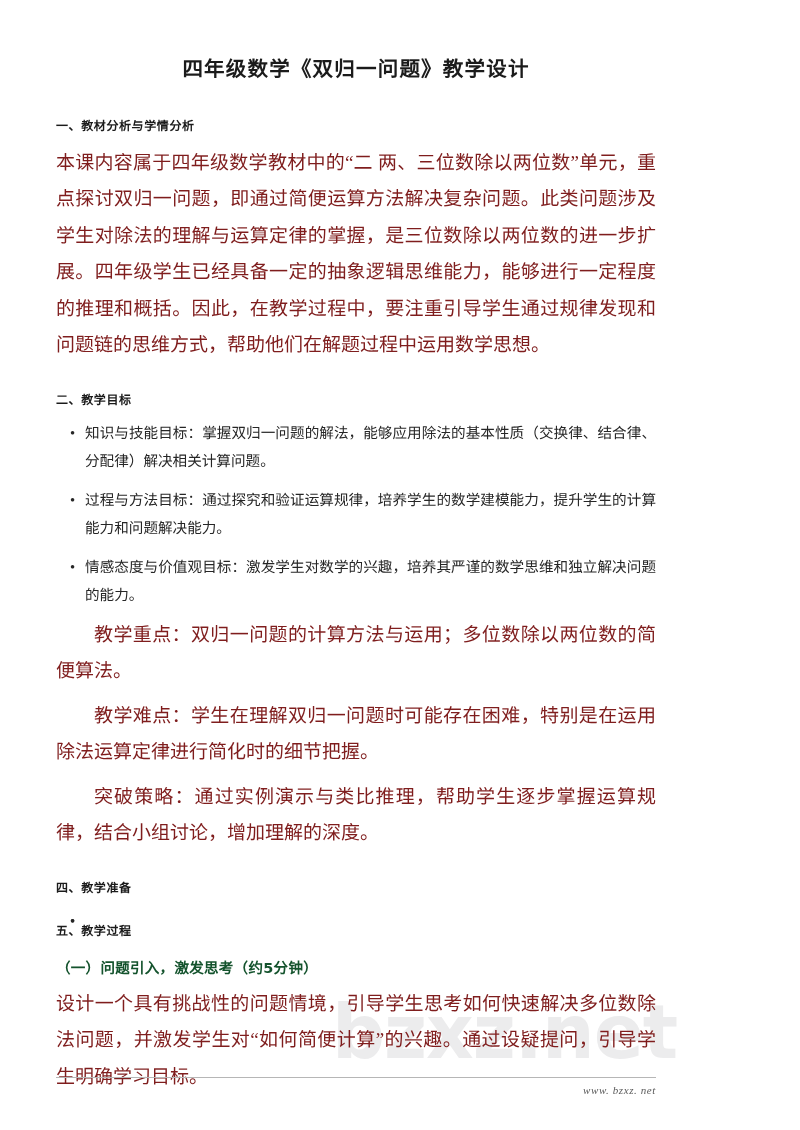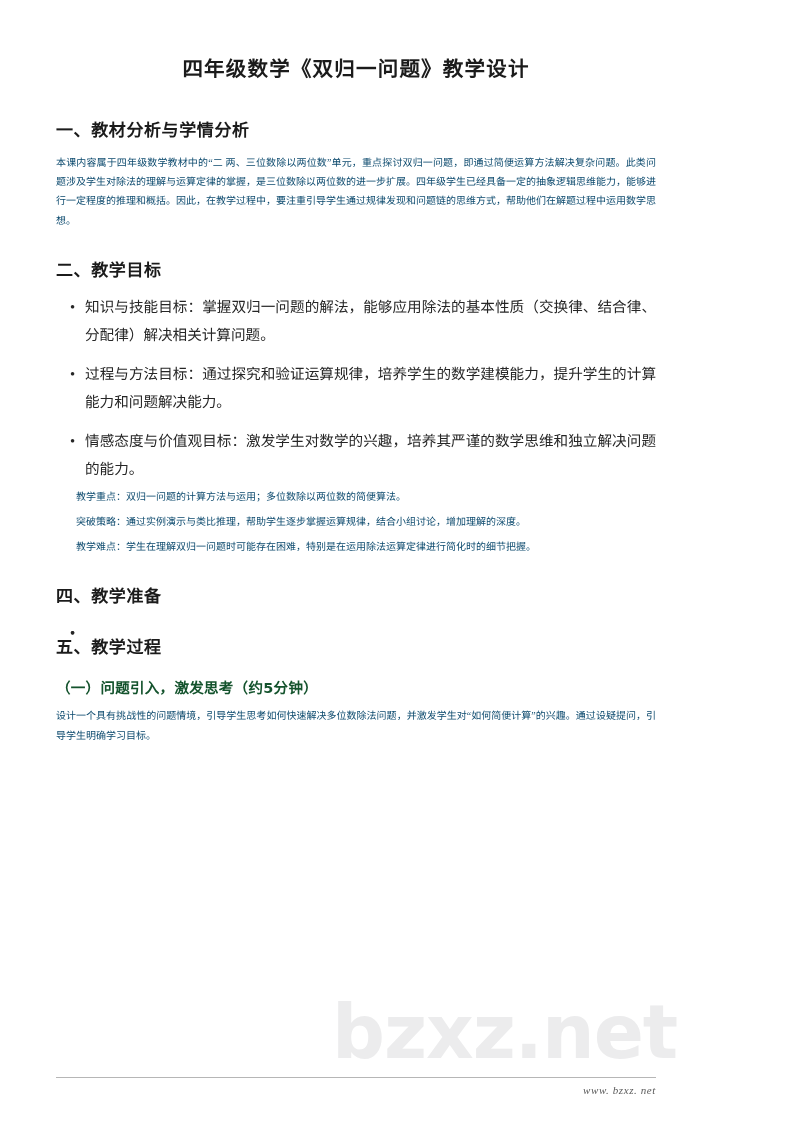--- a/index.html
+++ b/index.html
@@ -46,47 +46,47 @@
     font-size: 20.5px;
     font-weight: bold;
     letter-spacing: 1.2px;
     margin: 0 0 34px 0;
     color: #1b1b1b;
     font-family: "DejaVu Sans", "Liberation Sans", sans-serif;
   }
 
   
   .h-section {
-    font-size: 17px;
+    font-size: 12px;
     font-weight: bold;
     letter-spacing: 0.6px;
     margin: 26px 0 12px 0;
     color: #1b1b1b;
     font-family: "DejaVu Sans", "Liberation Sans", sans-serif;
   }
   .h-section.first { margin-top: 0; }
 
   
   .h-sub {
     font-size: 14.5px;
     font-weight: bold;
     letter-spacing: 0.3px;
     margin: 18px 0 9px 0;
     color: #14532d;
     font-family: "DejaVu Sans", "Liberation Sans", sans-serif;
   }
 
   
   .para {
-    font-size: 10px;
+    font-size: 19px;
     line-height: 1.92;
-    margin: 0 0 6px 0;
+    margin: 8px 0 6px 0;
     text-align: justify;
     text-justify: inter-ideograph;
-    color: #0c4a6e;
+    color: #7f1d1d;
   }
   .para.indent { text-indent: 2em; }
 
   
   ul.bullets {
     list-style: none;
     margin: 4px 0 4px 0;
     padding: 0 0 0 14px;
   }
   ul.bullets > li {
@@ -156,22 +156,22 @@
         <span class="dot">•</span>
         <span>过程与方法目标：通过探究和验证运算规律，培养学生的数学建模能力，提升学生的计算能力和问题解决能力。</span>
       </li>
       <li>
         <span class="dot">•</span>
         <span>情感态度与价值观目标：激发学生对数学的兴趣，培养其严谨的数学思维和独立解决问题的能力。</span>
       </li>
     </ul>
 
     <p class="para indent">教学重点：双归一问题的计算方法与运用；多位数除以两位数的简便算法。</p>
+    <p class="para indent">教学难点：学生在理解双归一问题时可能存在困难，特别是在运用除法运算定律进行简化时的细节把握。</p>
     <p class="para indent">突破策略：通过实例演示与类比推理，帮助学生逐步掌握运算规律，结合小组讨论，增加理解的深度。</p>
-    <p class="para indent">教学难点：学生在理解双归一问题时可能存在困难，特别是在运用除法运算定律进行简化时的细节把握。</p>
 
     <h2 class="h-section">四、教学准备</h2>
     <ul class="bullets tight">
       <li>
         <span class="dot">•</span>
       </li>
       <li>
         <span class="dot">•</span>
       </li>
     </ul>

